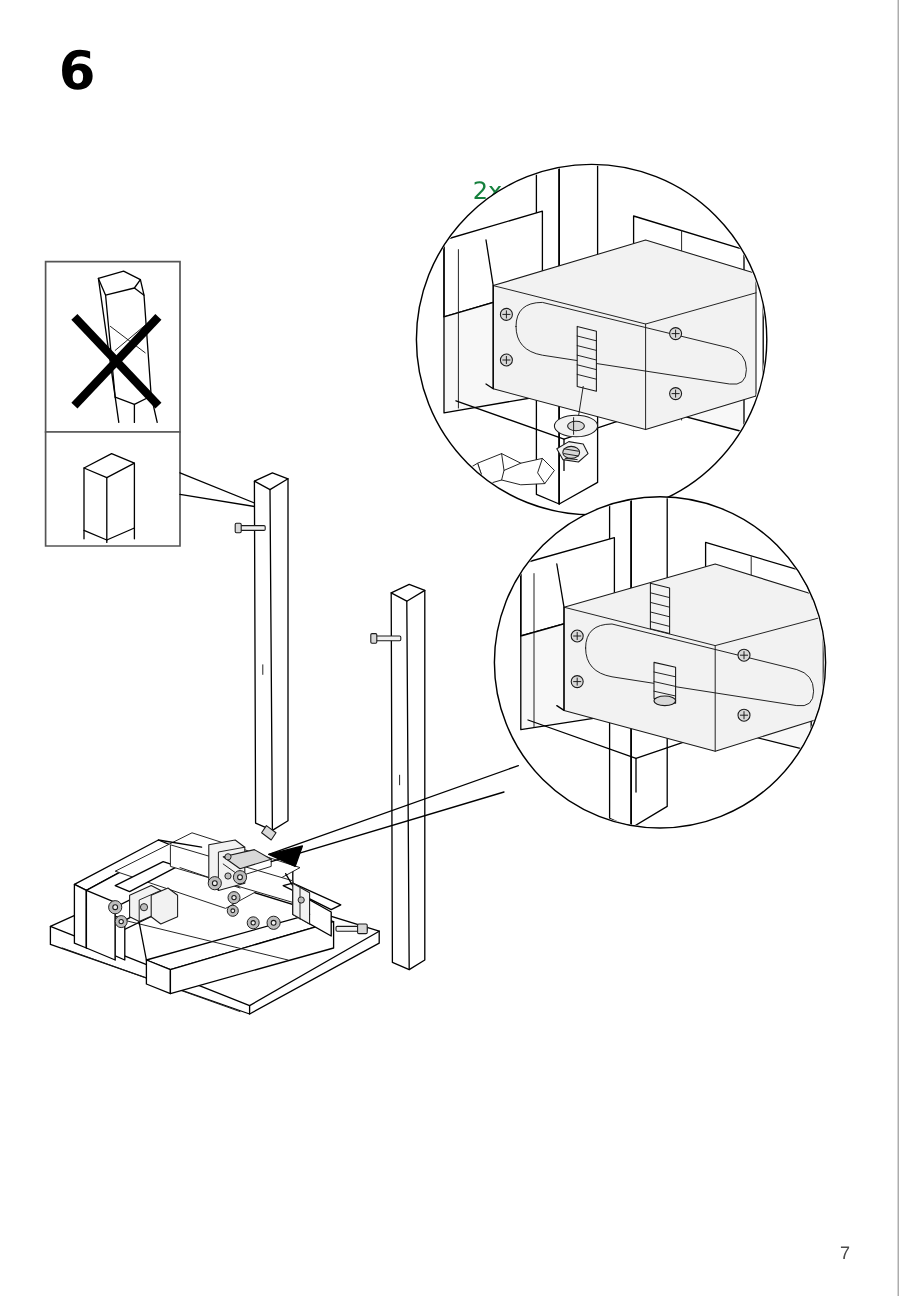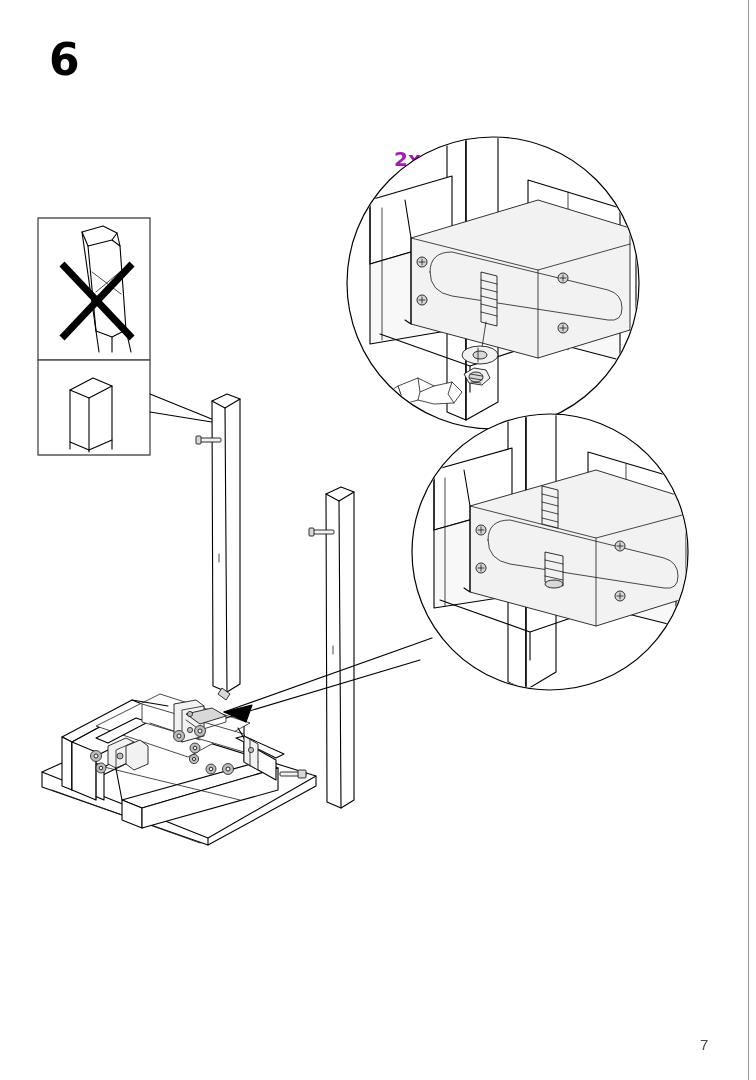--- a/index.html
+++ b/index.html
@@ -42,22 +42,22 @@
     top: 1036px;
     font-size: 15px;
     color: #4a4a4a;
     font-family: "Liberation Sans", sans-serif;
   }
   #multiplier-label {
     position: absolute;
     left: 394px;
     top: 147px;
     font-size: 20px;
-    font-weight: bold;
-    color: #a21caf;
+    font-weight: normal;
+    color: #15803d;
     font-family: "DejaVu Sans", sans-serif;
   }
   .partnum {
     position: absolute;
     font-size: 11px;
     color: #1a1a1a;
     font-family: "Liberation Serif", serif;
     font-style: italic;
     font-weight: bold;
     white-space: nowrap;

